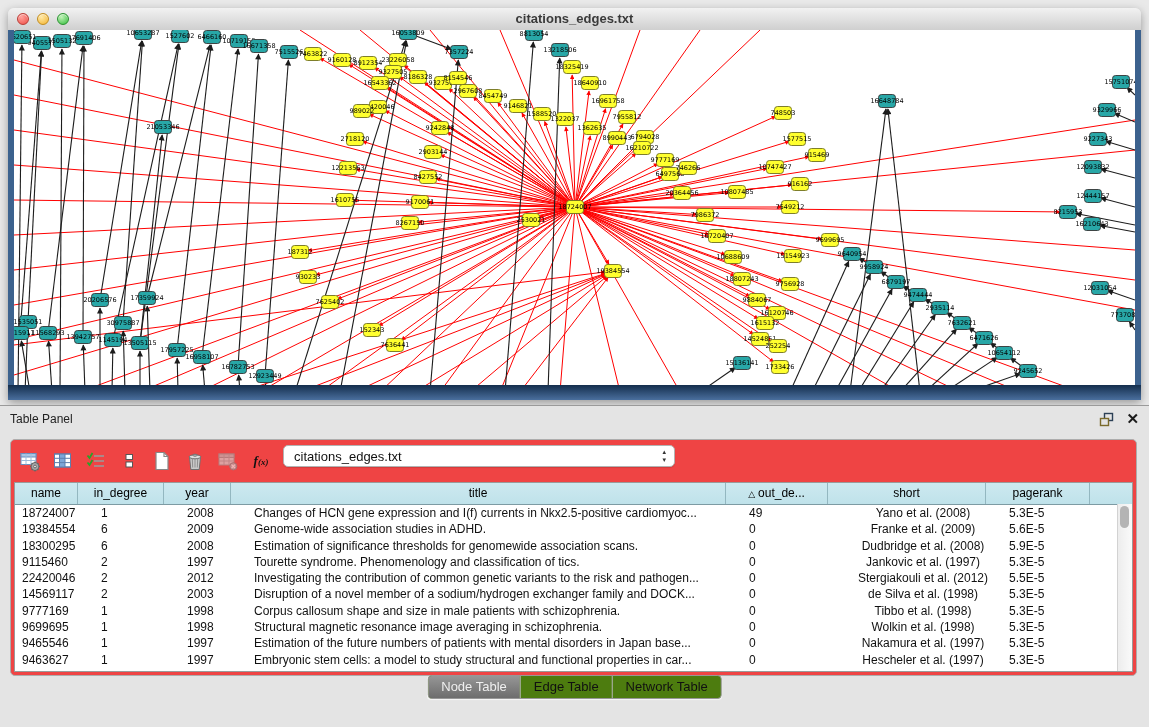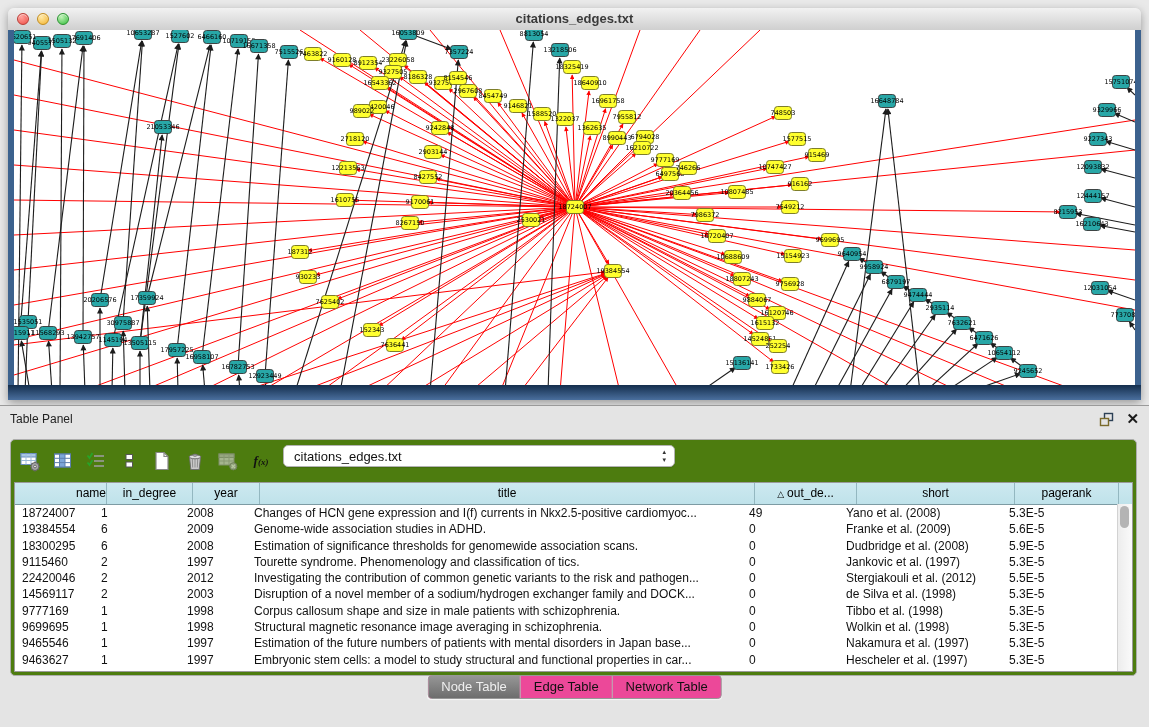--- a/index.html
+++ b/index.html
@@ -27,47 +27,47 @@
 
   
   #table-window{position:absolute;left:0;top:405px;width:1149px;height:322px;
     background:#e4e4e4;border-top:1px solid #9a9a9a;box-sizing:border-box;}
   #panel-titlebar{position:relative;height:27px;}
   #panel-title{position:absolute;left:10px;top:0;line-height:27px;font-size:12px;color:#222;}
   #float-btn{position:absolute;right:34px;top:6px;width:16px;height:15px;cursor:default;}
   #close-btn{position:absolute;right:10px;top:3px;font-size:15px;font-weight:bold;color:#1a1a1a;line-height:20px;}
 
   #inner-panel{position:absolute;left:10px;top:33px;width:1127px;height:237px;
-    border:1px solid #adadad;border-radius:5px;background:#4d7c0f;box-sizing:border-box;}
+    border:1px solid #adadad;border-radius:5px;background:#ef4444;box-sizing:border-box;}
   #toolbar{position:absolute;left:6px;top:5px;height:32px;display:flex;align-items:center;gap:7px;}
   .tool-btn{width:26px;height:26px;display:flex;align-items:center;justify-content:center;border-radius:3px;}
   .tool-btn .fx{font-family:"Liberation Serif",serif;font-style:italic;font-weight:bold;font-size:13px;color:#111;}
   .tool-btn .fx small{font-size:9px;font-weight:bold;}
   #table-selector{position:absolute;left:272px;top:5px;width:392px;height:22px;background:#fff;
     border:1px solid #b3b3b3;border-radius:5px;box-shadow:0 1px 1px rgba(0,0,0,.12);
     font-size:13px;line-height:22px;box-sizing:border-box;padding-left:10px;}
   #table-selector .steppers{position:absolute;right:8px;top:2px;font-size:7px;line-height:8px;color:#333;text-align:center;}
 
   #table-wrap{position:absolute;left:3px;right:3px;top:42px;bottom:3px;background:#fff;
     border:1px solid #9a9a9a;box-sizing:border-box;overflow:hidden;}
   #thead{display:flex;height:21px;background:linear-gradient(#cde9f0,#bfe2ea);
     border-bottom:1px solid #7d9ba3;}
   .th{box-sizing:border-box;border-right:1px solid #93b7c0;font-size:12px;text-align:center;
     line-height:20px;overflow:hidden;white-space:nowrap;color:#000;}
   .th .sort{font-size:9px;margin-right:3px;}
   #tbody .tr{display:flex;height:16.3px;}
   .td{box-sizing:border-box;font-size:12px;line-height:16px;white-space:nowrap;overflow:hidden;
     padding:0 2px 0 7px;}
-  .td.center{padding-left:2px;}
+  .td.center{text-align:center;padding-left:2px;}
   #vscroll{position:absolute;right:0;top:21px;bottom:0;width:14px;
     background:linear-gradient(90deg,#ededed,#fafafa);border-left:1px solid #d2d2d2;}
   #vthumb{position:absolute;left:2px;top:2px;width:9px;height:22px;border-radius:5px;background:#b4b4b4;}
 
   #tabs{position:absolute;left:50%;transform:translateX(-50%);top:269px;display:flex;height:22px;
-    border:1px solid #979797;border-radius:4px;overflow:hidden;background:#ec4899;
+    border:1px solid #979797;border-radius:4px;overflow:hidden;background:#4d7c0f;
     box-shadow:0 1px 1px rgba(255,255,255,.7);text-align:center;}
   .tab{padding:0 13px;font-size:13px;line-height:22px;color:#111;border-right:1px solid #b5b5b5;}
   .tab:last-child{border-right:none;}
   .tab.selected{background:linear-gradient(#969696,#6d6d6d);color:#efefef;}
 
   #status-bar{position:absolute;left:0;right:0;bottom:0;height:27px;border-top:1px solid #bfbfbf;}
   #status-label{position:absolute;right:30px;top:0;line-height:26px;font-size:12px;color:#222;}
   #status-dot{position:absolute;right:9px;top:7px;width:13px;height:13px;border-radius:50%;
     border:1px solid #2a7f31;box-sizing:border-box;
     background:radial-gradient(circle at 35% 30%,#a8e89a,#2fae3a);}
@@ -580,21 +580,21 @@
       </div>
     </div>
 
     <div id="table-selector">
       <span>citations_edges.txt</span>
       <span class="steppers">▴<br>▾</span>
     </div>
 
     <div id="table-wrap">
       <div id="thead">
-          <div class="th" style="width: 92px; text-align: right;">name</div>
+          <div class="th" style="width: 63px;">name</div>
           <div class="th" style="width: 86px;">in_degree</div>
           <div class="th" style="width: 67px;">year</div>
           <div class="th" style="width: 495px;">title</div>
           <div class="th" style="width: 102px;"><span class="sort">△</span>out_de...</div>
           <div class="th" style="width: 158px;">short</div>
           <div class="th" style="width: 104px;">pagerank</div>
         </div>
       <div id="tbody">
           <div class="tr">
             <div class="td" style="width: 79px;">18724007</div>

